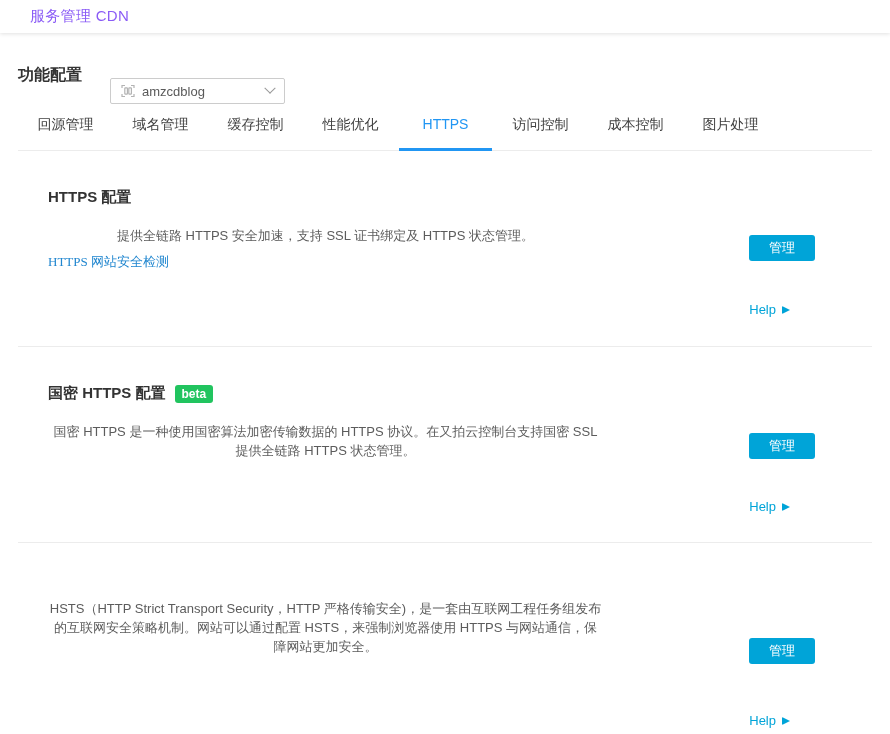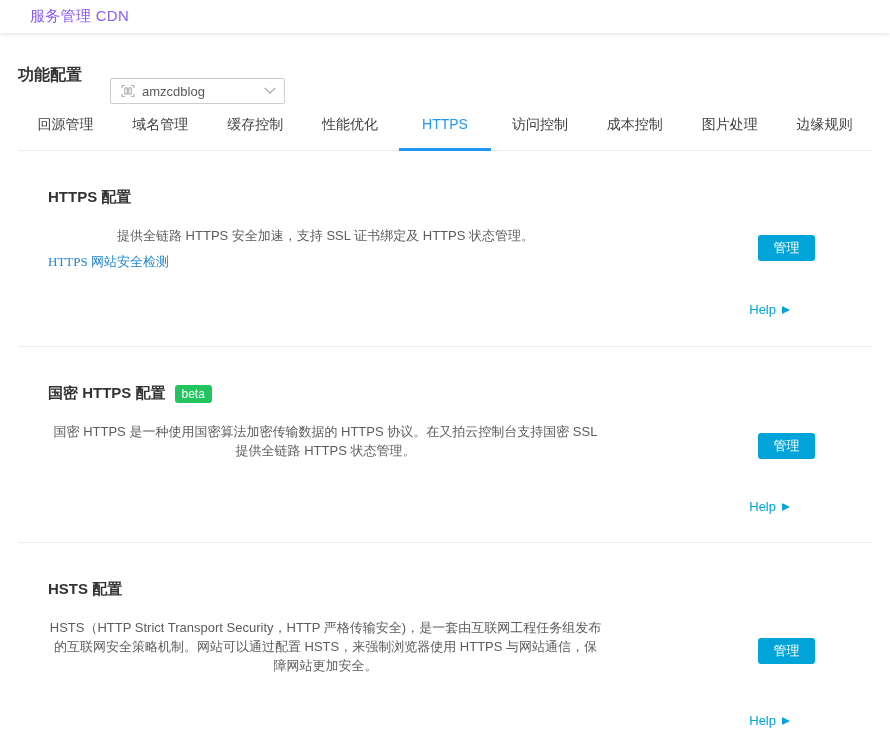--- a/index.html
+++ b/index.html
@@ -35,27 +35,27 @@
 
   
   .feature-section { position:relative; padding:37px 0 0 30px; }
   .feature-section.s1 { height:195px; }
   .feature-section.s2 { height:196px; border-top:1px solid #ececec; }
   .feature-section.s3 { height:200px; border-top:1px solid #ececec; }
 
   .sec-title { font-size:15px; font-weight:700; color:#333; display:flex;
     align-items:center; }
   .beta-badge { margin-left:9px; background:var(--badge_green,#21c45f); color:#fff;
-    font-size:12px; font-weight:400; padding:2px 7px; border-radius:3px; line-height:14px; }
+    font-size:12px; font-weight:700; padding:2px 7px; border-radius:3px; line-height:14px; }
   .sec-desc { margin-top:19px; width:555px; font-size:13px; line-height:19px;
     color:#5c5c5c;text-align:center; }
   .sec-link { display:inline-block; margin-top:8px; font-size:13px;
     color:var(--link_blue,#2086cf); text-decoration:none; cursor:pointer;font-family:Liberation Serif, serif; }
 
-  .manage-btn { position:absolute; right:57px; width:57px; height:26px;
+  .manage-btn { position:absolute; right:57px; width:66px; height:26px;
     background:var(--button_bg,#00a4d8); color:#fff; font-size:13px; border:none;
     border-radius:3px; cursor:pointer; font-family:inherit; }
   .s1 .manage-btn { top:84px; } .s2 .manage-btn { top:86px; } .s3 .manage-btn { top:95px; }
 
   .help-link { position:absolute; right:82px; display:flex; align-items:center; gap:6px;
     font-size:13px; color:var(--button_bg,#00a4d8); text-decoration:none; cursor:pointer; }
   .s1 .help-link { top:151px; } .s2 .help-link { top:152px; } .s3 .help-link { top:170px; }
   .help-arrow { width:0; height:0; border-left:8px solid var(--button_bg,#00a4d8);
     border-top:4.5px solid transparent; border-bottom:4.5px solid transparent;
     border-radius:1px; }
@@ -89,21 +89,20 @@
 
   <nav class="tabs">
     <div class="tab">回源管理</div>
     <div class="tab">域名管理</div>
     <div class="tab">缓存控制</div>
     <div class="tab">性能优化</div>
     <div class="tab active">HTTPS</div>
     <div class="tab">访问控制</div>
     <div class="tab">成本控制</div>
     <div class="tab">图片处理</div>
-    <div class="tab">边缘规则</div>
   </nav>
 
   <section class="feature-section s1">
     <div class="sec-left">
       <h2 class="sec-title">
         <span>HTTPS 配置</span>
 
       </h2>
       <p class="sec-desc">提供全链路 HTTPS 安全加速，支持 SSL 证书绑定及 HTTPS 状态管理。</p>
       <a class="sec-link">HTTPS 网站安全检测</a>
@@ -126,24 +125,20 @@
     </div>
     <button class="manage-btn">管理</button>
     <a class="help-link">
       <span>Help</span>
       <span class="help-arrow"></span>
     </a>
   </section>
 
   <section class="feature-section s3">
     <div class="sec-left">
-      <h2 class="sec-title">
-        <span>HSTS 配置</span>
-
-      </h2>
       <p class="sec-desc">HSTS（HTTP Strict Transport Security，HTTP 严格传输安全)，是一套由互联网工程任务组发布的互联网安全策略机制。网站可以通过配置 HSTS，来强制浏览器使用 HTTPS 与网站通信，保障网站更加安全。</p>
 
     </div>
     <button class="manage-btn">管理</button>
     <a class="help-link">
       <span>Help</span>
       <span class="help-arrow"></span>
     </a>
   </section>
 

